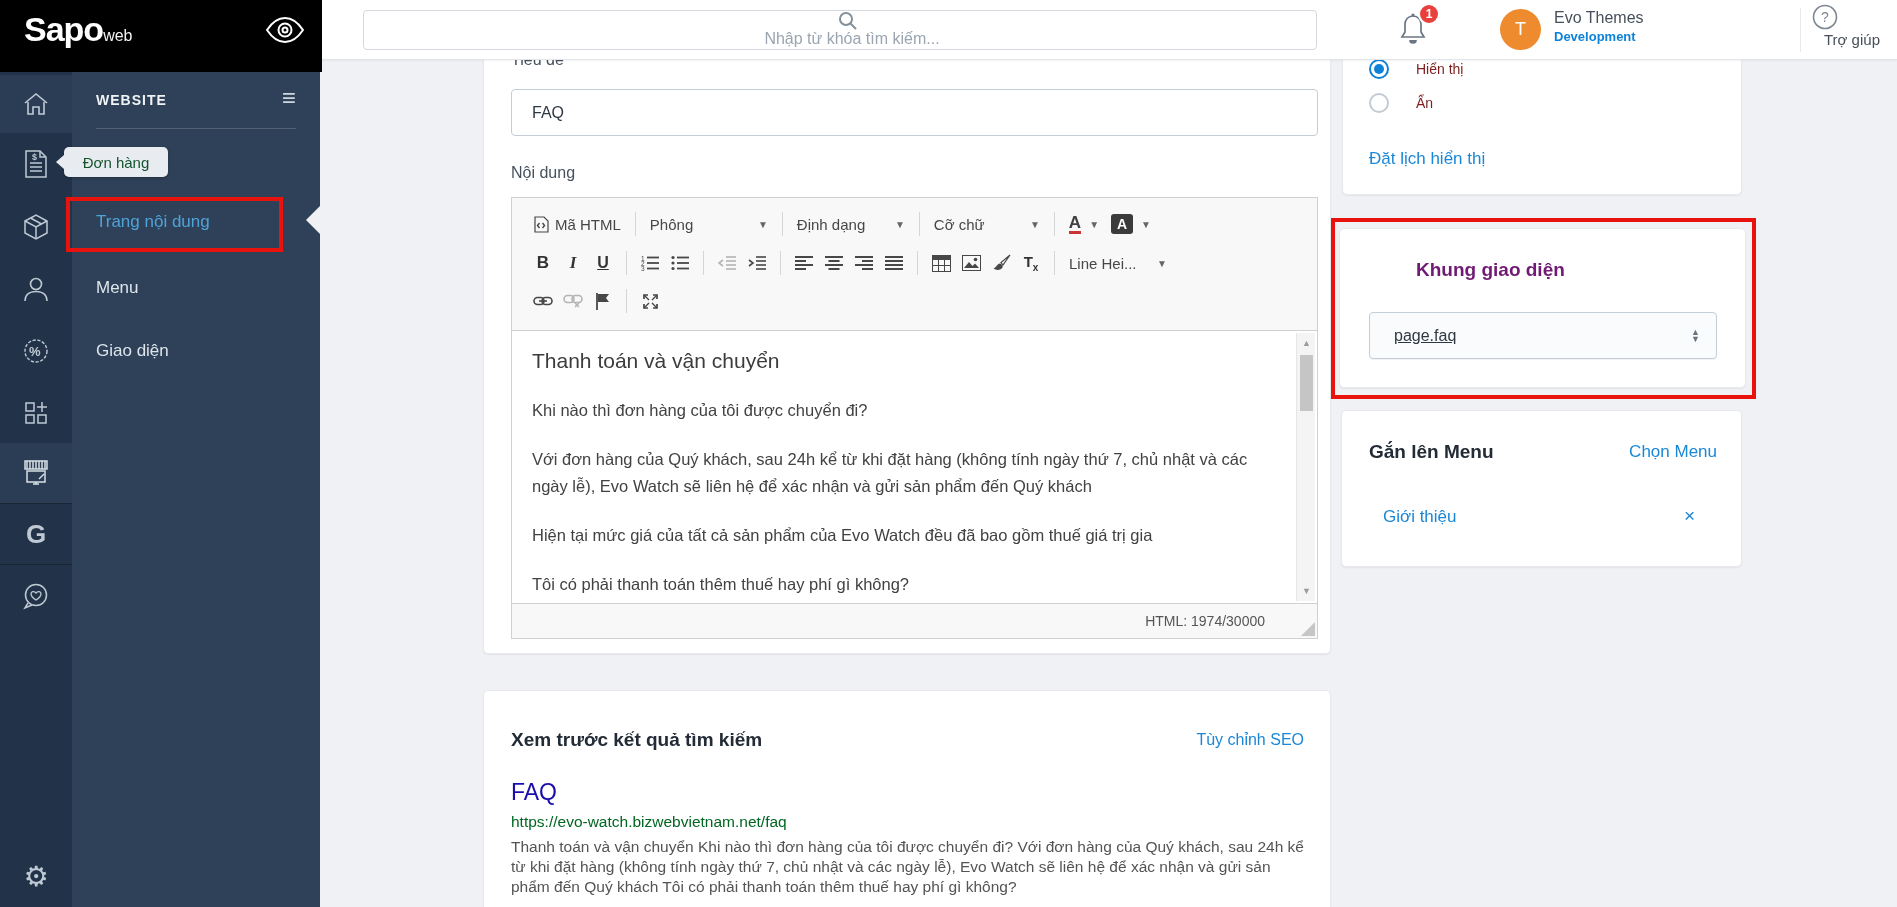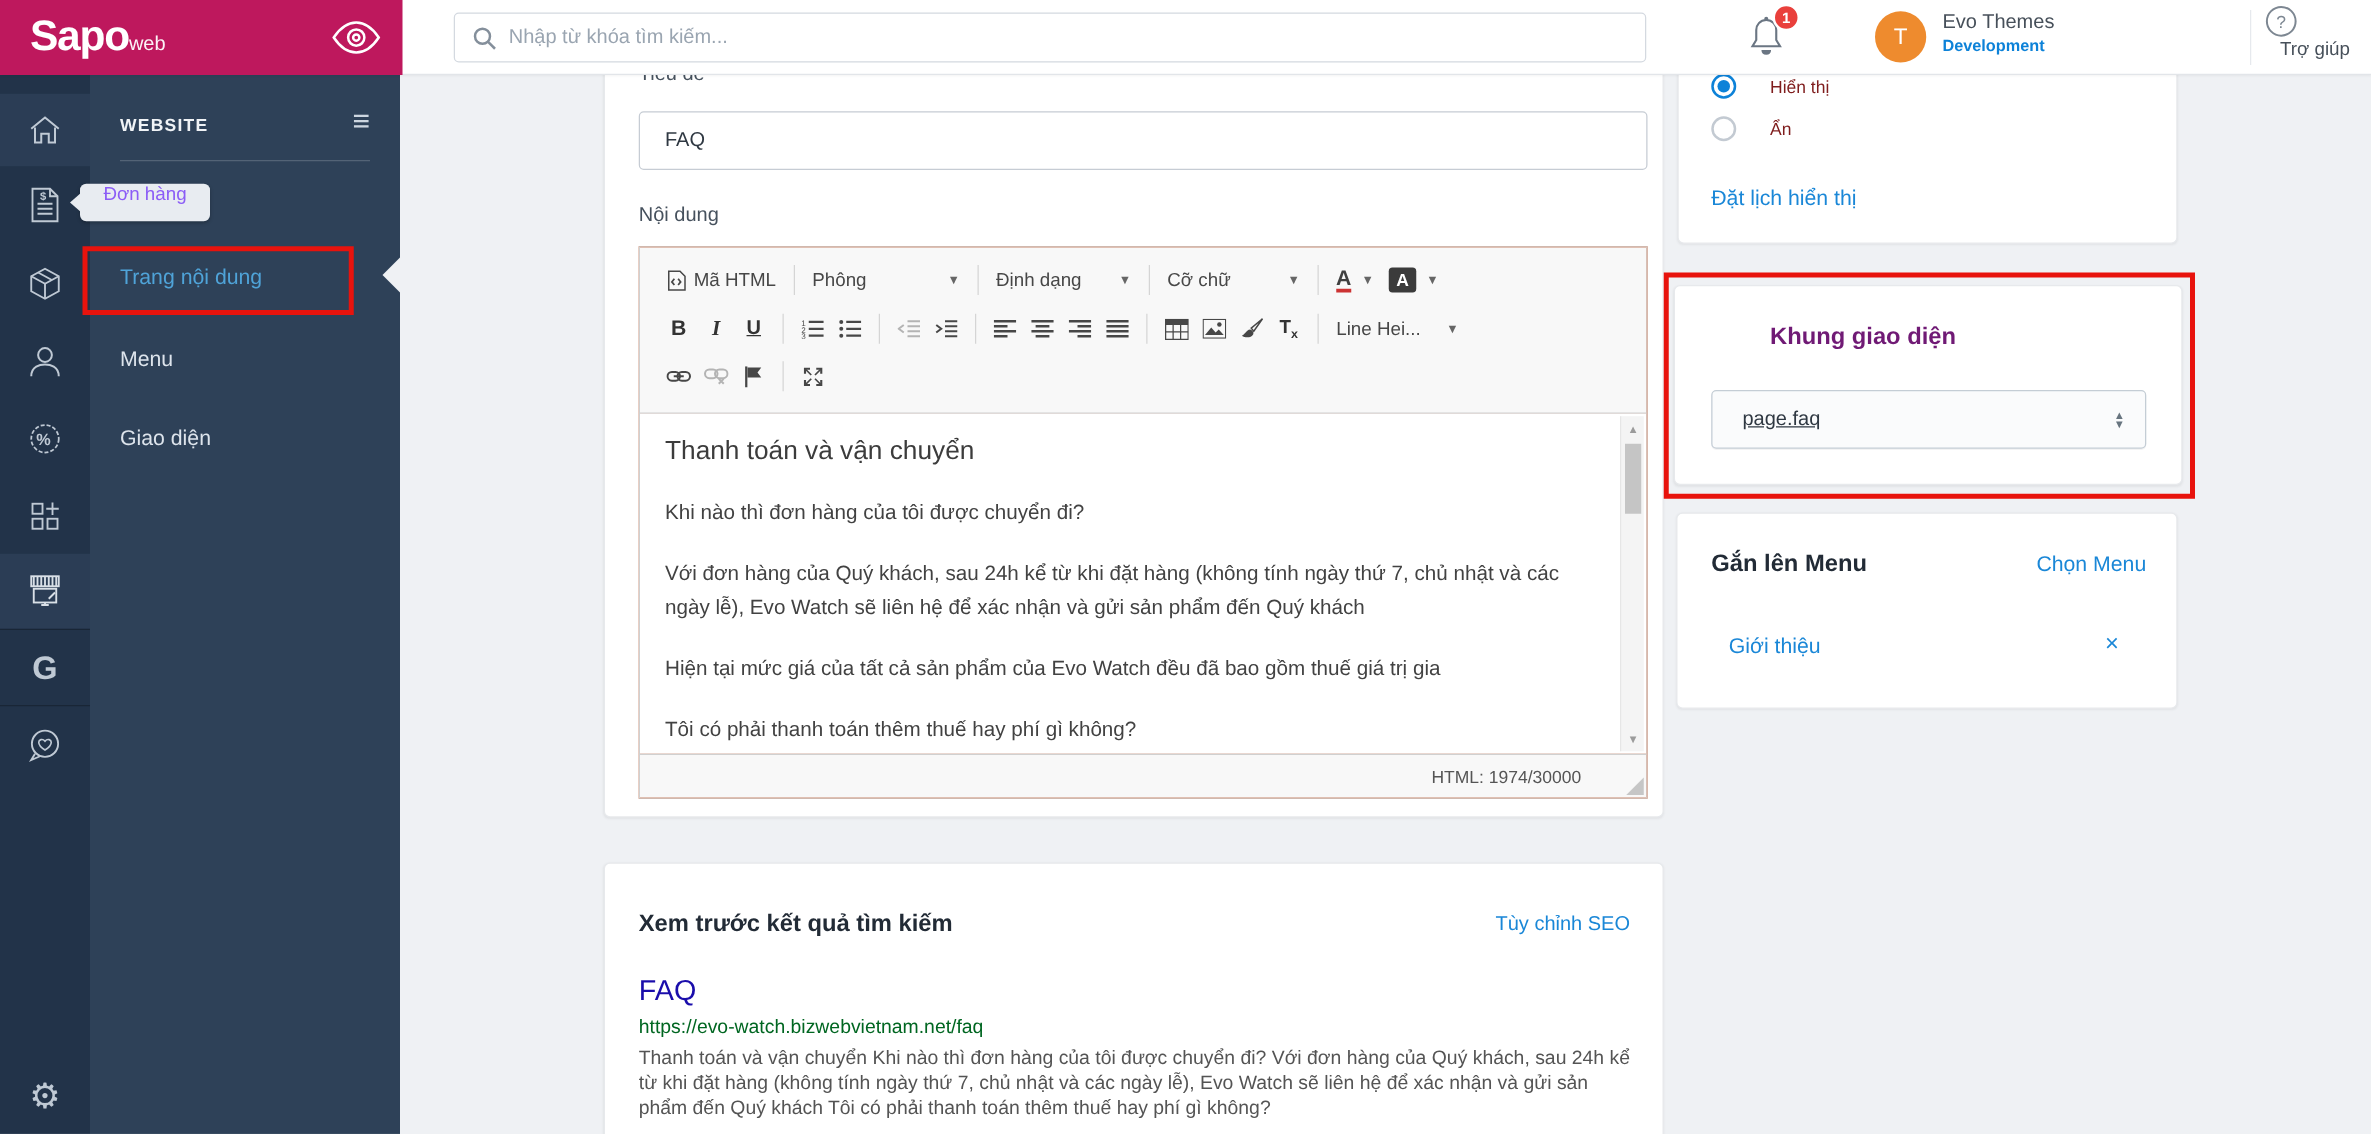--- a/index.html
+++ b/index.html
@@ -3,27 +3,27 @@
 <meta charset="utf-8">
 <style>
   * { margin:0; padding:0; box-sizing:border-box; }
   html,body { width:1897px; height:907px; overflow:hidden; background:#eff1f4;
     font-family:"Liberation Sans","DejaVu Sans",sans-serif; }
   .abs { position:absolute; }
 
   
   #topbar { left:0; top:0; width:1897px; height:60px; background:#ffffff;
     border-bottom:1px solid #e2e5e9; z-index:40; box-shadow:0 1px 2px rgba(0,0,0,.05); }
-  #logo-block { left:0; top:0; width:322px; height:60px; background:#be185d; z-index:45;padding-left:44px; }
+  #logo-block { left:0; top:0; width:322px; height:72px; background:#000000; z-index:45;padding-left:44px; }
   .logo-text { position:absolute; left:24px; top:10px; color:#fff; font-size:34px; font-weight:bold;
     letter-spacing:-1px; }
   .logo-sub { font-size:16px; font-weight:normal; letter-spacing:0; opacity:.95; }
   #eye-icon { position:absolute; left:265px; top:16px; }
   #search-box { left:363px; top:10px; width:954px; height:40px; border:1px solid #d4d9e0;
-    border-radius:4px; background:#fff; display:flex; align-items:center; padding-left:14px; }
+    border-radius:4px; background:#fff; display:flex; align-items:center; padding-left:14px;flex-direction:column; }
   #search-placeholder { color:#9aa5b1; font-size:16px; margin-left:10px; }
   #bell-wrap { left:1398px; top:12px; width:44px; height:40px; }
   #notif-badge { position:absolute; left:20px; top:-9px; min-width:22px; height:22px; background:#e9403c;
     border-radius:11px; color:#fff; font-size:12px; font-weight:bold; display:flex;
     align-items:center; justify-content:center; border:2px solid #fff; }
   #avatar { left:1500px; top:9px; width:41px; height:41px; border-radius:50%; background:#ee8b2e;
     color:#fff; font-size:18px; display:flex; align-items:center; justify-content:center; }
   #user-name { left:1554px; top:9px; font-size:16px; color:#47505a; }
   #user-plan { left:1554px; top:29px; font-size:13px; font-weight:bold; color:#0d82d8; }
   #topbar-divider { left:1800px; top:8px; width:1px; height:44px; background:#e6e9ed; }
@@ -48,21 +48,21 @@
     background:rgba(255,255,255,.18); }
   .submenu-item { position:absolute; left:24px; font-size:17px; color:#dde4ec; cursor:pointer; }
   #smi-0 { top:152px; color:#4fa3d8; }
   #smi-1 { top:218px; }
   #smi-2 { top:281px; }
   #active-notch { left:306px; top:206px; width:0; height:0; border-top:14px solid transparent;
     border-bottom:14px solid transparent; border-right:14px solid #eff1f4; z-index:31; }
 
   
   #tooltip { left:64px; top:147px; width:104px; height:30px; background:#e8ecf1; border-radius:5px;
-    display:flex; justify-content:center; color:#8b5cf6; font-size:15px;
+    display:flex; align-items:center; justify-content:center; color:#14532d; font-size:15px;
     z-index:46; box-shadow:0 1px 3px rgba(0,0,0,.25); }
   #tooltip-arrow { position:absolute; left:-8px; top:8px; width:0; height:0;
     border-top:7px solid transparent; border-bottom:7px solid transparent; border-right:8px solid #e8ecf1; }
 
   
   .red-box { border:4px solid #e8130d; z-index:48; background:transparent; }
   #red-box-sidebar { left:66px; top:197px; width:217px; height:55px; }
   #red-box-panel { left:1331px; top:218px; width:425px; height:181px; }
 
   

